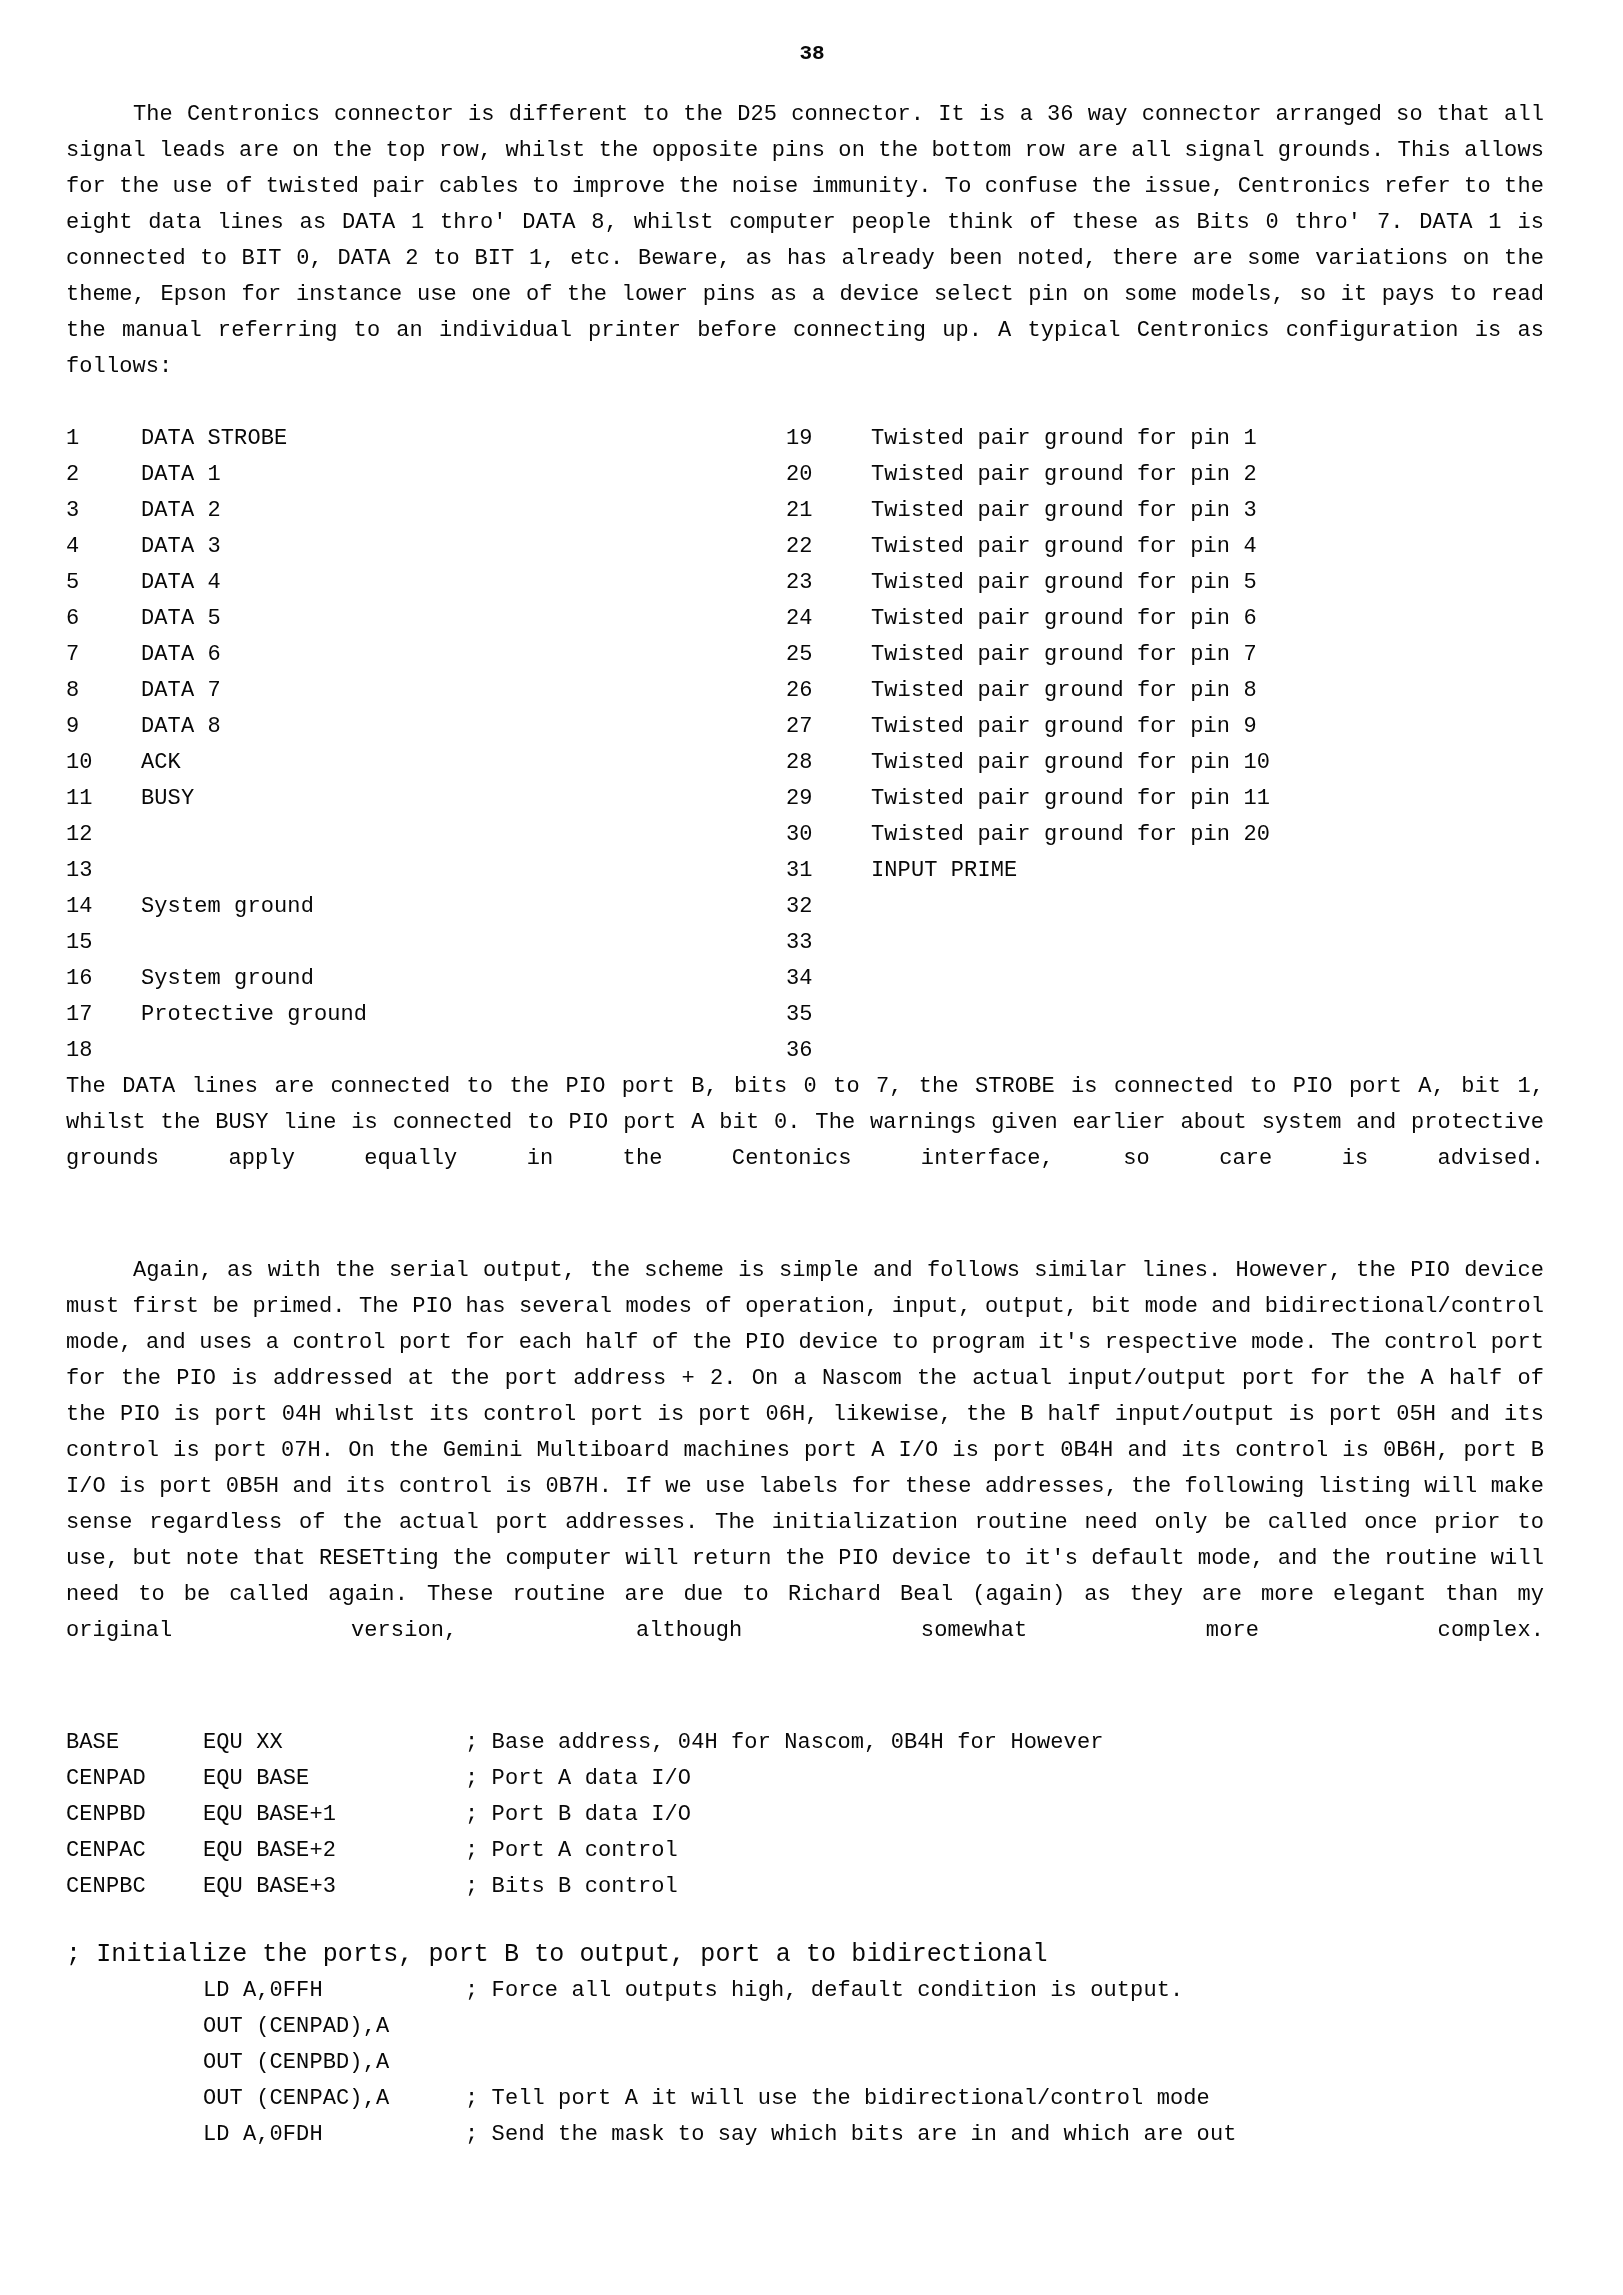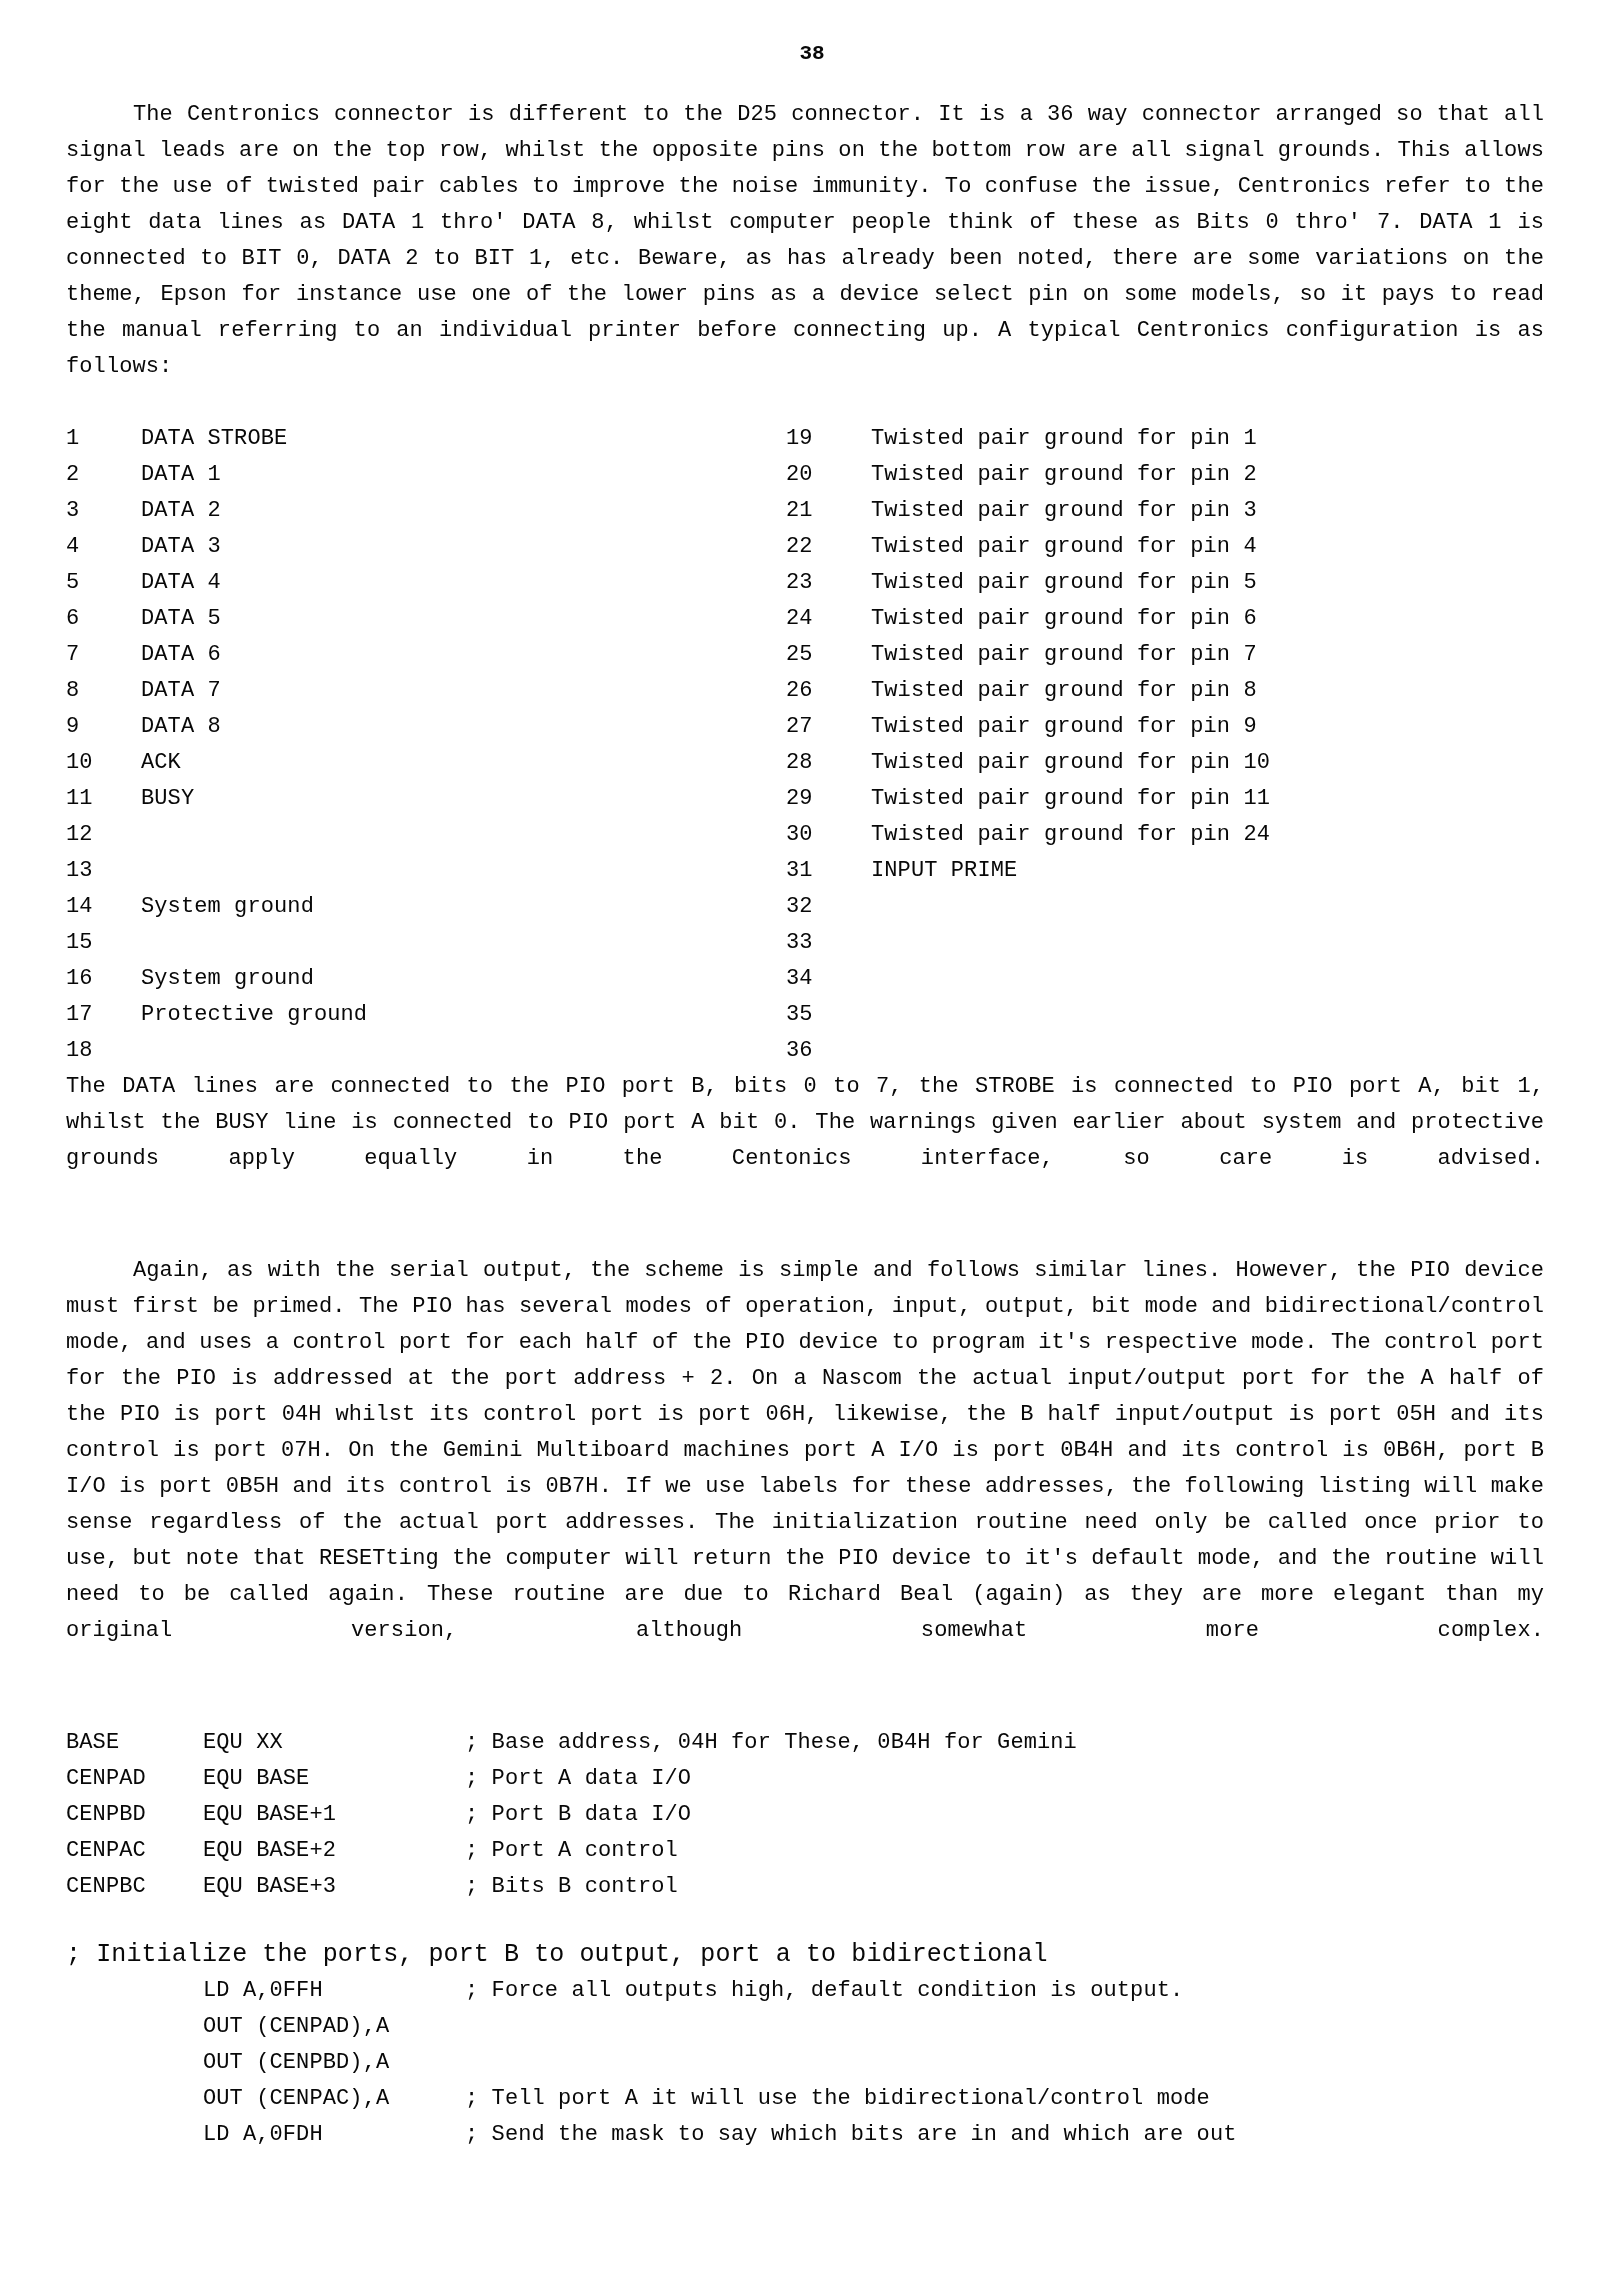--- a/index.html
+++ b/index.html
@@ -191,21 +191,21 @@
         <tr>
           <td>11</td>
           <td>BUSY</td>
           <td>29</td>
           <td>Twisted pair ground for pin 11</td>
         </tr>
         <tr>
           <td>12</td>
           <td></td>
           <td>30</td>
-          <td>Twisted pair ground for pin 24</td>
+          <td>Twisted pair ground for pin 20</td>
         </tr>
         <tr>
           <td>13</td>
           <td></td>
           <td>31</td>
           <td>INPUT PRIME</td>
         </tr>
         <tr>
           <td>14</td>
           <td>System ground</td>
@@ -250,21 +250,21 @@
     <table class="asm-table">
       <colgroup>
         <col class="asm-lbl">
           <col class="asm-op">
           <col class="asm-cmt">
       </colgroup>
       <tbody>
         <tr>
           <td>BASE</td>
           <td>EQU XX</td>
-          <td>; Base address, 04H for These, 0B4H for Gemini</td>
+          <td>; Base address, 04H for Nascom, 0B4H for However</td>
         </tr>
         <tr>
           <td>CENPAD</td>
           <td>EQU BASE</td>
           <td>; Port A data I/O</td>
         </tr>
         <tr>
           <td>CENPBD</td>
           <td>EQU BASE+1</td>
           <td>; Port B data I/O</td>

